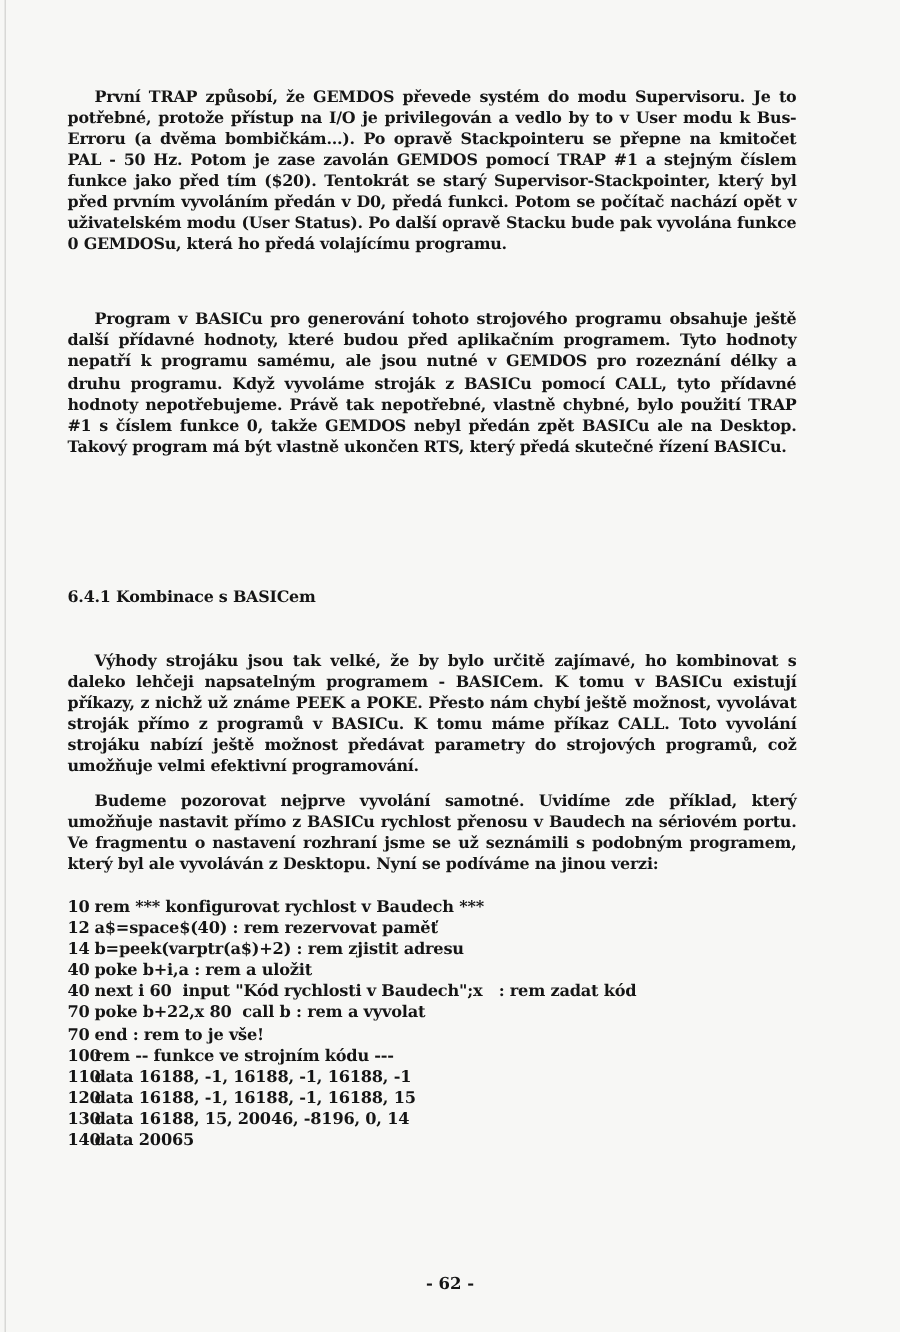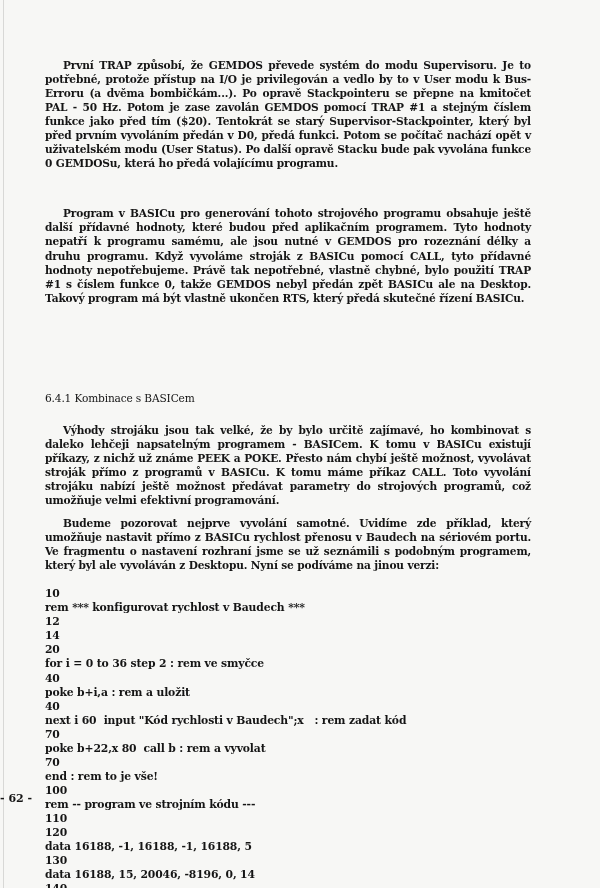--- a/index.html
+++ b/index.html
@@ -30,64 +30,64 @@
       margin: 0;
       text-align: justify;
       text-indent: 18px;
     }
     .para.p1 { }
     .para.p2 { margin-top: 36px; }
     .section-title {
       margin: 0;
       margin-top: 86px;
       font-size: 10.6px;
-      font-weight: normal;
+      font-weight: bold;
     }
-    .para.p3 { margin-top: 18px; }
+    .para.p3 { margin-top: 29px; }
     .para.p4 { margin-top: 9px; }
     .code {
       margin-top: 15px;
       font-size: 10.8px;
       line-height: 14.05px;
     }
-    .code-line { display: flex; white-space: pre; flex-direction: column; }
+    .code-line { display: flex; white-space: pre; }
     .code-line .num { width: 18px; flex: none; }
     .code-line .num.wide { width: 18px; }
     .page-number {
       position: absolute;
       left: 0; right: 0;
-      top: 792px;
+      top: 849px;
+      text-align: center;
       font-size: 11px;
       font-weight: bold;
     }
   </style>
 </head>
 <body>
 
 <div class="page-edge"></div>
 
 <div class="content">
   <p class="para p1">První TRAP způsobí, že GEMDOS převede systém do modu Supervisoru. Je to potřebné, protože přístup na I/O je privilegován a vedlo by to v User modu k Bus-Erroru (a dvěma bombičkám...). Po opravě Stackpointeru se přepne na kmitočet PAL - 50 Hz. Potom je zase zavolán GEMDOS pomocí TRAP #1 a stejným číslem funkce jako před tím ($20). Tentokrát se starý Supervisor-Stackpointer, který byl před prvním vyvoláním předán v D0, předá funkci. Potom se počítač nachází opět v uživatelském modu (User Status). Po další opravě Stacku bude pak vyvolána funkce 0 GEMDOSu, která ho předá volajícímu programu.</p>
   <p class="para p2">Program v BASICu pro generování tohoto strojového programu obsahuje ještě další přídavné hodnoty, které budou před aplikačním programem. Tyto hodnoty nepatří k programu samému, ale jsou nutné v GEMDOS pro rozeznání délky a druhu programu. Když vyvoláme stroják z BASICu pomocí CALL, tyto přídavné hodnoty nepotřebujeme. Právě tak nepotřebné, vlastně chybné, bylo použití TRAP #1 s číslem funkce 0, takže GEMDOS nebyl předán zpět BASICu ale na Desktop. Takový program má být vlastně ukončen RTS, který předá skutečné řízení BASICu.</p>
 
   <h3 class="section-title">6.4.1 Kombinace s BASICem</h3>
 
   <p class="para p3">Výhody strojáku jsou tak velké, že by bylo určitě zajímavé, ho kombinovat s daleko lehčeji napsatelným programem - BASICem. K tomu v BASICu existují příkazy, z nichž už známe PEEK a POKE. Přesto nám chybí ještě možnost, vyvolávat stroják přímo z programů v BASICu. K tomu máme příkaz CALL. Toto vyvolání strojáku nabízí ještě možnost předávat parametry do strojových programů, což umožňuje velmi efektivní programování.</p>
   <p class="para p4">Budeme pozorovat nejprve vyvolání samotné. Uvidíme zde příklad, který umožňuje nastavit přímo z BASICu rychlost přenosu v Baudech na sériovém portu. Ve fragmentu o nastavení rozhraní jsme se už seznámili s podobným programem, který byl ale vyvoláván z Desktopu. Nyní se podíváme na jinou verzi:</p>
 
   <div class="code">
     <div class="code-line"><span class="num">10</span><span>rem *** konfigurovat rychlost v Baudech ***</span></div>
-    <div class="code-line"><span class="num">12</span></div>
-    <div class="code-line"><span class="num">14</span></div>
-    <div class="code-line"><span class="num">20</span><span>for i = 0 to 36 step 2 : rem ve smyčce</span></div>
+    <div class="code-line"><span class="num">12</span><span>a$=space$(40) : rem rezervovat paměť</span></div>
+    <div class="code-line"><span class="num">14</span><span>b=peek(varptr(a$)+2) : rem zjistit adresu</span></div>
     <div class="code-line"><span class="num">40</span><span>poke b+i,a : rem a uložit</span></div>
     <div class="code-line"><span class="num">40</span><span>next i 60  input "Kód rychlosti v Baudech";x   : rem zadat kód</span></div>
     <div class="code-line"><span class="num">70</span><span>poke b+22,x 80  call b : rem a vyvolat</span></div>
     <div class="code-line"><span class="num">70</span><span>end : rem to je vše!</span></div>
-    <div class="code-line"><span class="num wide">100</span><span>rem -- program ve strojním kódu ---</span></div>
-    <div class="code-line"><span class="num wide">110</span></div>
-    <div class="code-line"><span class="num wide">120</span><span>data 16188, -1, 16188, -1, 16188, 5</span></div>
+    <div class="code-line"><span class="num wide">100</span><span>rem -- funkce ve strojním kódu ---</span></div>
+    <div class="code-line"><span class="num wide">110</span><span>data 16188, -1, 16188, -1, 16188, -1</span></div>
+    <div class="code-line"><span class="num wide">120</span><span>data 16188, -1, 16188, -1, 16188, 15</span></div>
     <div class="code-line"><span class="num wide">130</span><span>data 16188, 15, 20046, -8196, 0, 14</span></div>
     <div class="code-line"><span class="num wide">140</span><span>data 20065</span></div>
   </div>
 </div>
 
 <div class="page-number">- 62 -</div>
 
 </body></html>

